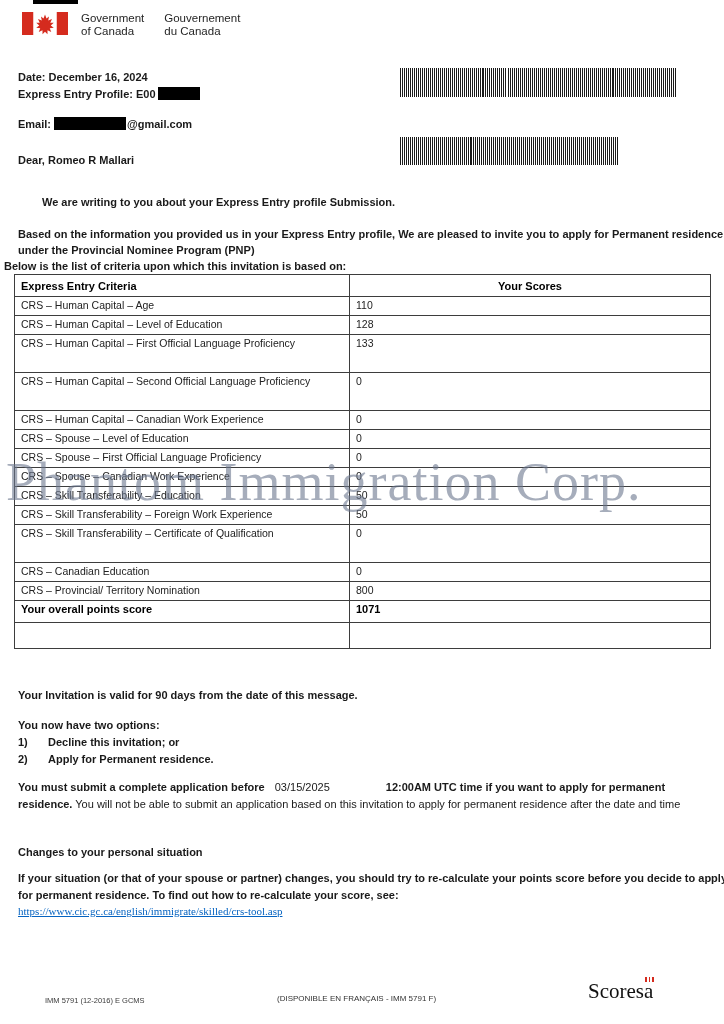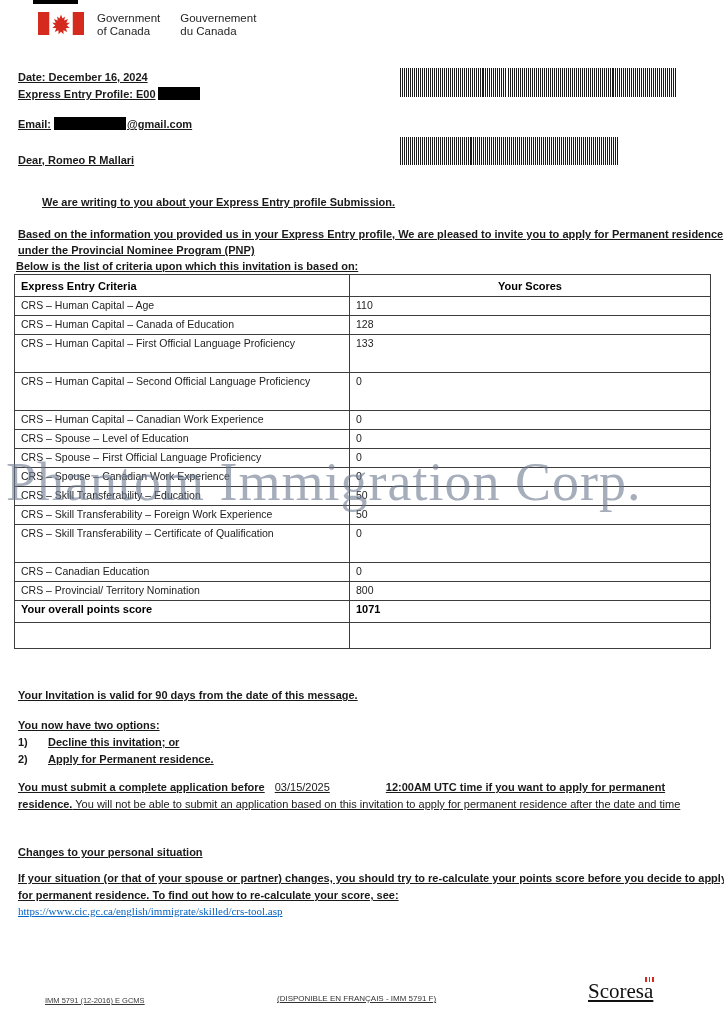--- a/index.html
+++ b/index.html
@@ -1,24 +1,24 @@
 <!DOCTYPE html>
 <html><head>
 <meta charset="utf-8">
 <style>
   html,body{margin:0;padding:0;background:#e8e8e8;}
   .page{position:relative;width:724px;height:1024px;background:#ffffff;margin:0 auto;
         font-family:"Liberation Sans",sans-serif;color:#1a1a1a;overflow:hidden;}
   .abs{position:absolute;}
   .b{font-weight:bold;}
   .fs11{font-size:11px;line-height:15px;}
-  .nowrap{white-space:nowrap;text-decoration:underline;}
-
-  
-  .logo{left:22px;top:12px;display:flex;align-items:flex-start;margin-left:16px;}
+  .nowrap{white-space:nowrap;}
+
+  
+  .logo{left:22px;top:12px;display:flex;align-items:flex-start;}
   .logo-text{font-size:11.5px;line-height:13px;color:#262626;}
   .logo-en{margin-left:13px;}
   .logo-fr{margin-left:20px;}
   .top-artifact{left:33px;top:0;width:45px;height:4px;background:#000;}
 
   
   .barcode{display:flex;align-items:stretch;overflow:hidden;}
   .barcode i{display:block;background:#1a1a1a;height:100%;flex:0 0 auto;}
   .barcode-1{left:400px;top:68px;width:280px;height:29px;}
   .barcode-2{left:400px;top:137px;width:223px;height:28px;}
@@ -346,40 +346,40 @@
   <div class="abs fs11 b nowrap" style="left:18px;top:117px;">
     <span>Email:</span><span class="redact redact-email"></span><span>@gmail.com</span>
   </div>
 
   <div class="abs fs11 b nowrap" style="left:18px;top:153px;">Dear, Romeo R Mallari</div>
 
   <div class="abs fs11 b nowrap" style="left:18px;top:195px;margin-left:24px;">We are writing to you about your Express Entry profile Submission.</div>
 
   <div class="abs fs11 b nowrap" style="left:18px;top:227px;">Based on the information you provided us in your Express Entry profile, We are pleased to invite you to apply for Permanent residence</div>
   <div class="abs fs11 b nowrap" style="left:18px;top:243px;">under the Provincial Nominee Program (PNP)</div>
-  <div class="abs fs11 b nowrap" style="left:16px;top:259px;">Below is the list of criteria upon which this invitation is based on:</div>
+  <div class="abs fs11 b nowrap" style="left:4px;top:259px;">Below is the list of criteria upon which this invitation is based on:</div>
 
   <table class="abs score-table" style="left:14px;top:274px;">
     <colgroup>
         <col style="width:335px">
         <col style="width:361px">
       </colgroup>
     <thead>
       <tr>
         <th>Express Entry Criteria</th>
         <th class="scores-col">Your Scores</th>
       </tr>
     </thead>
     <tbody id="criteria-body">
         <tr class="h-normal">
           <td>CRS – Human Capital – Age</td>
           <td>110</td>
         </tr>
         <tr class="h-normal">
-          <td>CRS – Human Capital – Canada of Education</td>
+          <td>CRS – Human Capital – Level of Education</td>
           <td>128</td>
         </tr>
         <tr class="h-tall">
           <td>CRS – Human Capital – First Official Language Proficiency</td>
           <td>133</td>
         </tr>
         <tr class="h-tall">
           <td>CRS – Human Capital – Second Official Language  Proficiency</td>
           <td>0</td>
         </tr>

